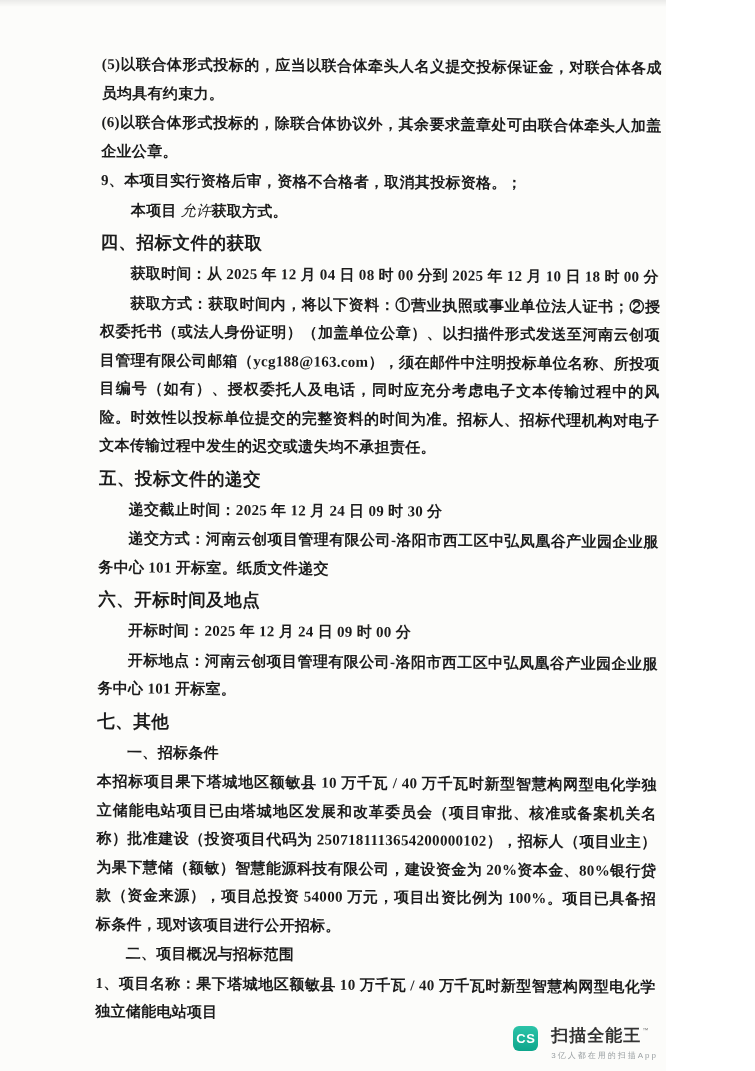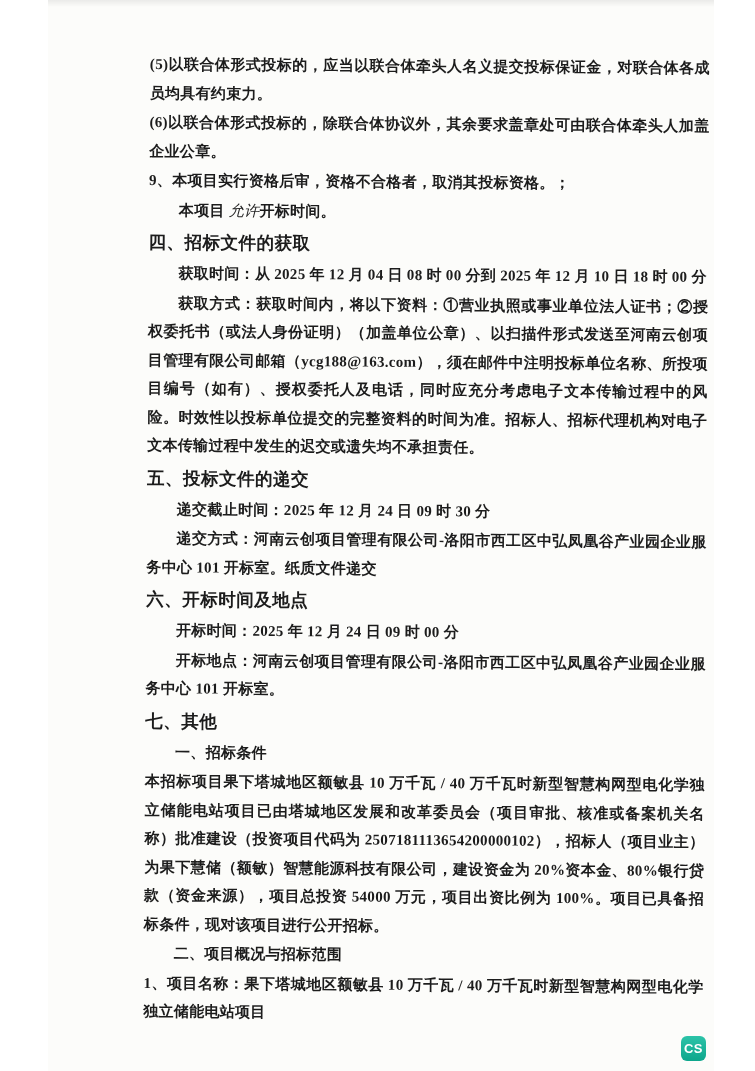--- a/index.html
+++ b/index.html
@@ -6,21 +6,20 @@
   html, body { width: 755px; height: 1071px; }
   body { font-family: "Liberation Serif", serif; }
 
   .page {
     position: relative;
     width: 666px;
     height: 1071px;
     background: #fcfcfa;
     overflow: hidden;
     color: #1c1c1c;
-    margin-left: 48px;
   }
   
   .page::before {
     content: '';
     position: absolute; top: 0; left: 0; right: 0; height: 7px;
     background: linear-gradient(180deg, rgba(0,0,0,0.07), rgba(0,0,0,0));
     pointer-events: none;
   }
 
   .content {
@@ -99,21 +98,21 @@
 </style>
 </head>
 <body>
 
 <div class="page">
 
   <div class="content">
     <p class="body">(5)以联合体形式投标的，应当以联合体牵头人名义提交投标保证金，对联合体各成员均具有约束力。</p>
     <p class="body">(6)以联合体形式投标的，除联合体协议外，其余要求盖章处可由联合体牵头人加盖企业公章。</p>
     <p class="body">9、本项目实行资格后审，资格不合格者，取消其投标资格。；</p>
-    <p class="pindent"><span>本项目 </span><span class="em-italic">允许</span><span>开标时间。</span></p>
+    <p class="pindent"><span>本项目 </span><span class="em-italic">允许</span><span>获取方式。</span></p>
 
     <h2 class="heading">四、招标文件的获取</h2>
     <p class="pindent">获取时间：从 2025 年 12 月 04 日 08 时 00 分到 2025 年 12 月 10 日 18 时 00 分</p>
     <p class="pindent">获取方式：获取时间内，将以下资料：①营业执照或事业单位法人证书；②授权委托书（或法人身份证明）（加盖单位公章）、以扫描件形式发送至河南云创项目管理有限公司邮箱（ycg188@163.com），须在邮件中注明投标单位名称、所投项目编号（如有）、授权委托人及电话，同时应充分考虑电子文本传输过程中的风险。时效性以投标单位提交的完整资料的时间为准。招标人、招标代理机构对电子文本传输过程中发生的迟交或遗失均不承担责任。</p>
 
     <h2 class="heading">五、投标文件的递交</h2>
     <p class="pindent">递交截止时间：2025 年 12 月 24 日 09 时 30 分</p>
     <p class="pindent">递交方式：河南云创项目管理有限公司-洛阳市西工区中弘凤凰谷产业园企业服务中心 101 开标室。纸质文件递交</p>
 
     <h2 class="heading">六、开标时间及地点</h2>
@@ -154,15 +153,22 @@
     <g>
       <text x="6" y="409" font-size="10" letter-spacing="5" fill="#c0392b" opacity="0.85">720</text>
       <path d="M4 425 q20 -9 40 -13" stroke="#b5281e" stroke-width="6" fill="none" opacity="0.9"></path>
     </g>
   </svg>
 
   <div class="watermark">
     <div class="cs-badge">
       <span>CS</span>
     </div>
+    <div class="wm-text">
+      <div class="app-row">
+        <span class="app-name">扫描全能王</span>
+        <span class="tm-mark">™</span>
+      </div>
+      <div class="tagline">3亿人都在用的扫描App</div>
+    </div>
   </div>
 
 </div>
 
 </body></html>

